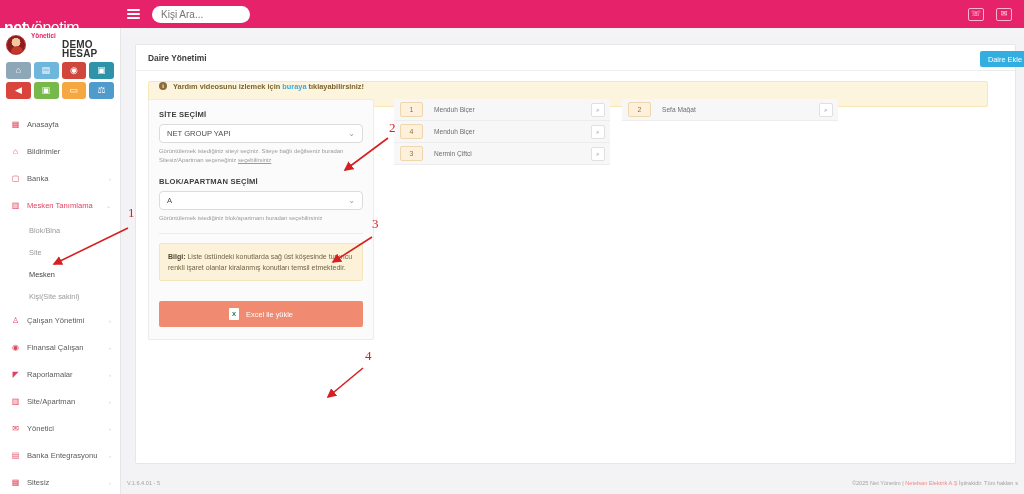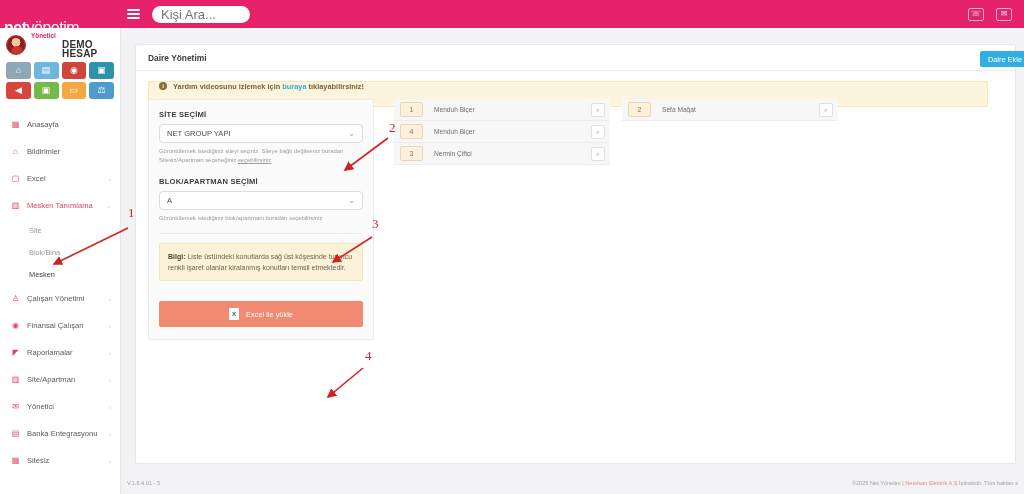--- a/index.html
+++ b/index.html
@@ -18,21 +18,21 @@
   .logo-main { font-size:16px; font-weight:bold; color:#ffffff; letter-spacing:-0.5px;
                line-height:15px; white-space:nowrap;margin-top:32px; }
   .logo-main .thin { font-weight:normal; }
   .logo-tag { font-size:3.6px; color:#f49ab9; letter-spacing:1.7px;
               line-height:6px; white-space:nowrap; padding-left:2px; }
   .hamburger { width:26px; height:28px; display:flex; flex-direction:column;
                justify-content:center; align-items:center; gap:2.5px; cursor:pointer; }
   .hamburger span { display:block; width:13px; height:1.6px; background:#ffffff; border-radius:1px; }
   .search-pill { width:98px; height:17px; background:#ffffff; border-radius:9px;
                  display:flex; align-items:center; padding:0 9px; margin-left:6px; }
-  .search-pill input { border:none; outline:none; width:100%; font-size:13px;
+  .search-pill input { border:none; outline:none; width:100%; font-size:10px;
                        color:#9a9a9a; font-family:"Liberation Sans", sans-serif; background:transparent; }
   .topbar-right { margin-left:auto; display:flex; align-items:center; gap:12px; padding-right:12px; }
   .tb-icon { width:16px; height:13px; border:1.4px solid #ffb4ce; border-radius:2px;
              display:flex; align-items:center; justify-content:center; color:#ffd9e6;
              font-size:8px; line-height:1; cursor:pointer; }
 
   
   .sidebar { position:absolute; left:0; top:28px; width:121px; height:466px;
              background:#ffffff; border-right:1px solid #e6e6e6; overflow:hidden; }
   .profile { display:flex; align-items:center; gap:5px; padding:5px 6px 6px 6px; height:34px; }
@@ -178,32 +178,33 @@
         <span class="mi-label">Anasayfa</span>
         <span class="mi-chev"></span>
       </div>
       <div class="menu-item">
         <span class="mi-icon">⌂</span>
         <span class="mi-label">Bildirimler</span>
         <span class="mi-chev"></span>
       </div>
       <div class="menu-item">
         <span class="mi-icon">▢</span>
-        <span class="mi-label">Excel</span>
+        <span class="mi-label">Banka</span>
         <span class="mi-chev">›</span>
       </div>
       <div class="menu-item active">
         <span class="mi-icon">▥</span>
         <span class="mi-label">Mesken Tanımlama</span>
         <span class="mi-chev">⌄</span>
       </div>
       <div class="submenu">
+        <div class="sub-item">Blok/Bina</div>
         <div class="sub-item">Site</div>
-        <div class="sub-item">Blok/Bina</div>
         <div class="sub-item sel">Mesken</div>
+        <div class="sub-item">Kişi(Site sakini)</div>
       </div>
       <div class="menu-item">
         <span class="mi-icon">♙</span>
         <span class="mi-label">Çalışan Yönetimi</span>
         <span class="mi-chev">›</span>
       </div>
       <div class="menu-item">
         <span class="mi-icon">◉</span>
         <span class="mi-label">Finansal Çalışan</span>
         <span class="mi-chev">›</span>

